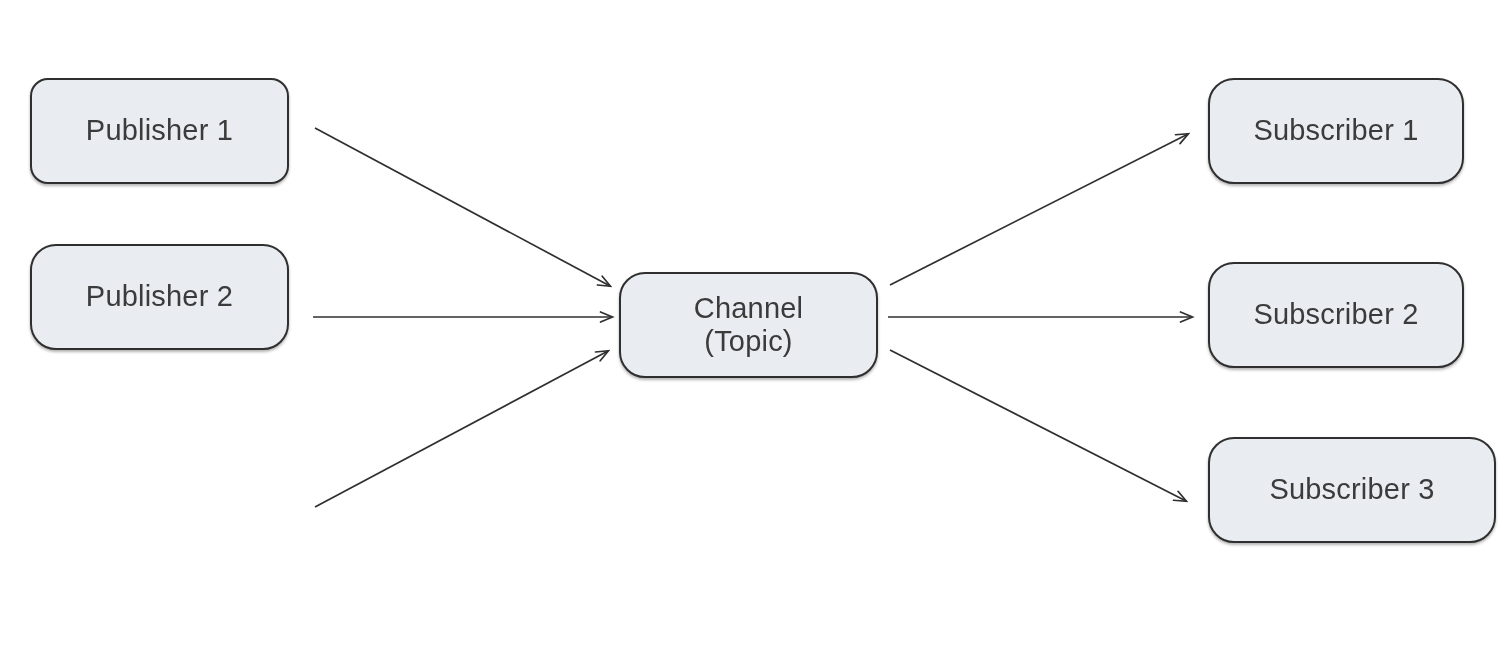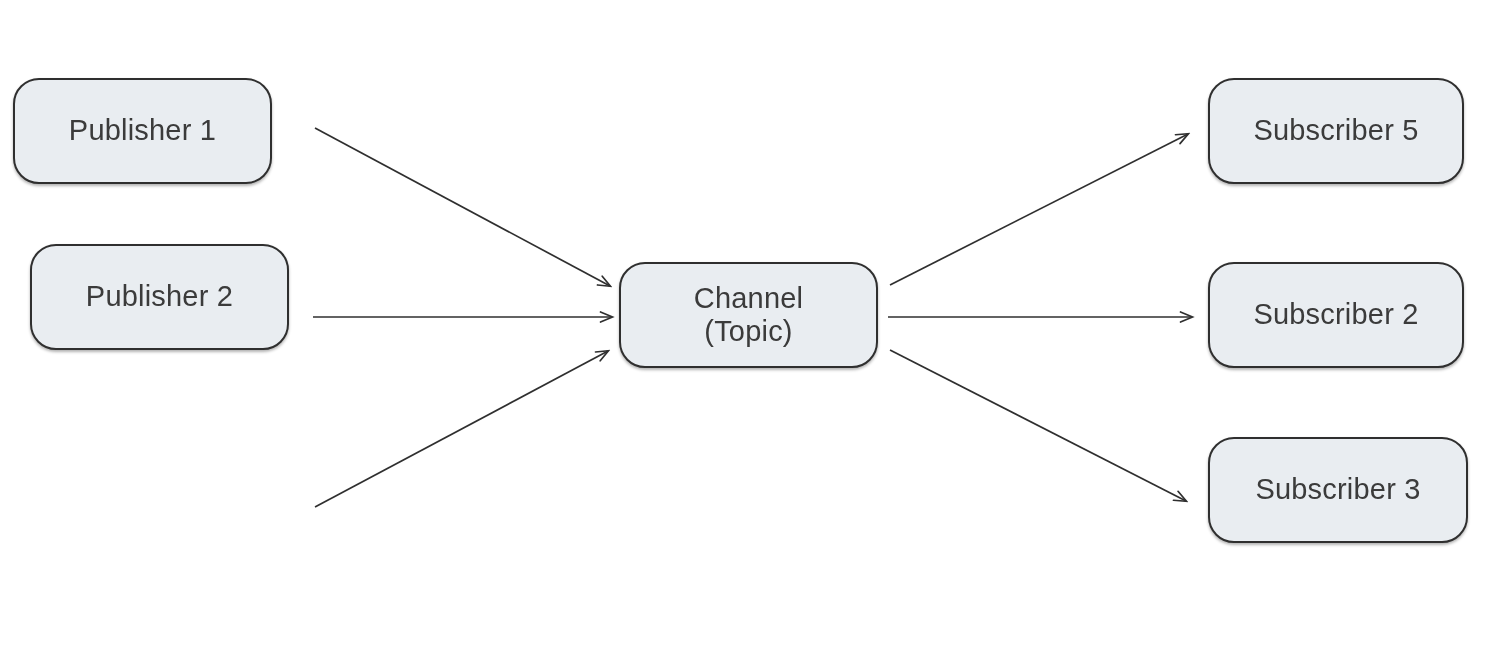--- a/index.html
+++ b/index.html
@@ -49,27 +49,27 @@
     display:flex;
     flex-direction:column;
     align-items:center;
     justify-content:center;
     color:var(--text-color);
     font-size:29px;
     line-height:1.15;
     text-align:center;
     letter-spacing:0.2px;
   }
-  .pos-pub1{left:13px;top:78px;}
+  .pos-pub1{left:30px;top:78px;border-radius:18px;}
   .pos-pub2{left:30px;top:244px;}
   .pos-pub3{left:30px;top:437px;}
-  .pos-channel{left:619px;top:262px;}
+  .pos-channel{left:619px;top:272px;}
   .pos-sub1{left:1208px;top:78px;width:256px;}
   .pos-sub2{left:1208px;top:262px;width:256px;justify-content:center;}
-  .pos-sub3{left:1208px;top:437px;width:260px;}
+  .pos-sub3{left:1208px;top:437px;width:288px;}
 </style>
 </head>
 <body>
 
 <div class="canvas">
 
   <svg class="arrows" viewBox="0 0 1509 648" aria-hidden="true">
     <defs>
       <marker id="arrowhead" markerUnits="userSpaceOnUse" markerWidth="16" markerHeight="14" viewBox="0 0 16 14" refX="13.5" refY="7" orient="auto">
         <path d="M2,2 L14,7 L2,12"></path>
@@ -89,21 +89,21 @@
   <div class="node pos-pub2">
     <span>Publisher 2</span>
   </div>
 
   <div class="node pos-channel">
     <span>Channel</span>
     <span>(Topic)</span>
   </div>
 
   <div class="node pos-sub1">
-    <span>Subscriber 5</span>
+    <span>Subscriber 1</span>
   </div>
   <div class="node pos-sub2">
     <span>Subscriber 2</span>
   </div>
   <div class="node pos-sub3">
     <span>Subscriber 3</span>
   </div>
 
 </div>
 

